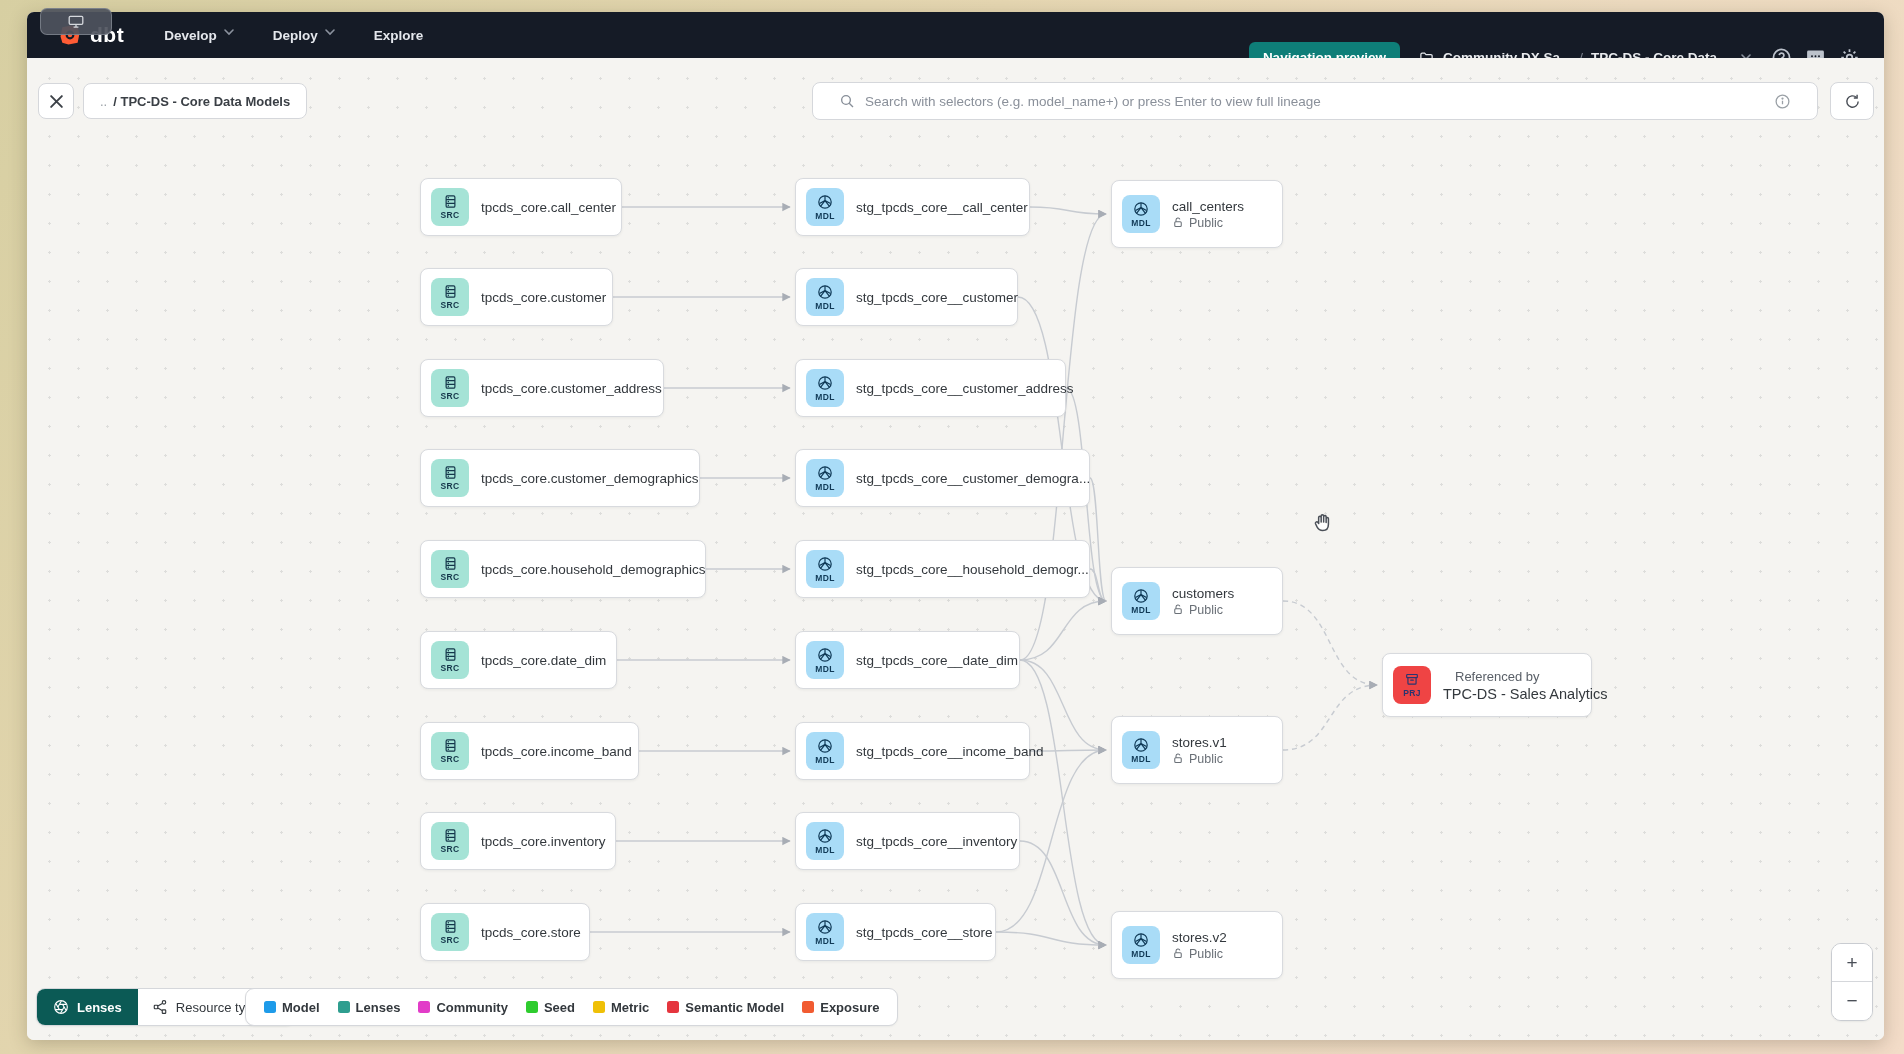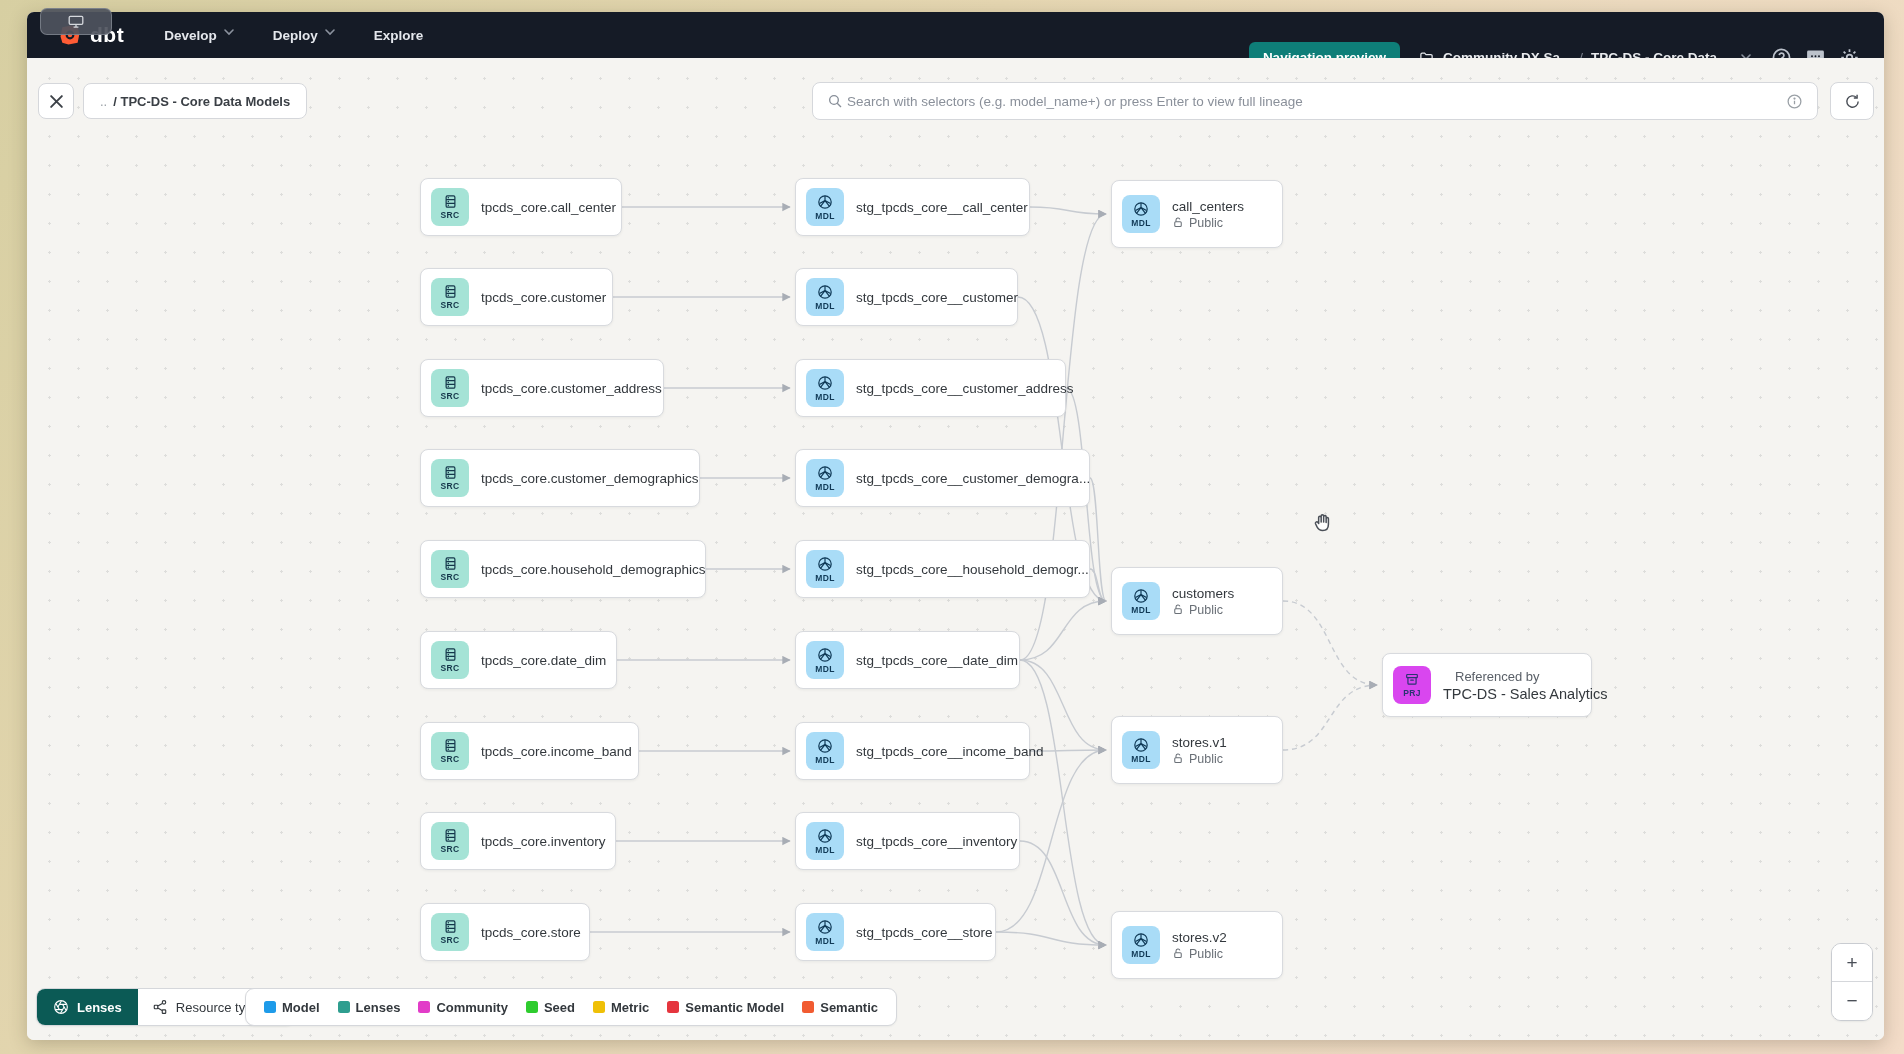--- a/index.html
+++ b/index.html
@@ -49,21 +49,21 @@
   .close-btn { position:absolute; left:11px; top:25px; width:36px; height:36px;
     background:#fff; border:1px solid #d5d7db; border-radius:8px; display:flex;
     align-items:center; justify-content:center; color:#3c4147; cursor:pointer; }
   .crumb-chip { position:absolute; left:56px; top:25px; height:36px; background:#fff;
     border:1px solid #d5d7db; border-radius:8px; display:flex; align-items:center;
     gap:6px; padding:0 16px; font-size:13px; }
   .crumb-chip .pre { color:#9aa0a6; }
   .crumb-chip .lab { color:#3a3f45; font-weight:bold; }
   .searchbar { position:absolute; left:785px; top:24px; width:1006px; height:38px;
     background:#fff; border:1px solid #d5d7db; border-radius:8px; display:flex;
-    align-items:center; padding:0 14px; gap:4px; color:#878e98; }
+    align-items:center; padding:0 26px; gap:10px; color:#878e98; }
   .searchbar input { flex:1; border:none; outline:none; font-size:13.5px;
     font-family:"Liberation Sans",sans-serif; color:#3a3f45; background:transparent; }
   .searchbar input::placeholder { color:#8a909a; }
   .refresh-btn { position:absolute; left:1803px; top:24px; width:44px; height:38px;
     background:#fff; border:1px solid #d5d7db; border-radius:8px; display:flex;
     align-items:center; justify-content:center; color:#4a4f57; cursor:pointer; }
 
   
   .gnode { position:absolute; background:#fff; border:1px solid #d8dade; border-radius:8px;
     display:flex; align-items:center; gap:12px; padding:0 14px 0 10px;
@@ -539,21 +539,21 @@
             <div class="nsub">
               <svg width="12" height="13" viewBox="0 0 24 24" fill="none" stroke="#6a7077" stroke-width="2.1">
                 <path d="M8 10.5V7a4 4 0 0 1 7.8-1.2"></path>
                 <rect x="5.5" y="10.5" width="13" height="9.5" rx="2"></rect>
               </svg>
               <span>Public</span>
             </div>
           </div>
         </div>
         <div class="gnode" style="left: 1355px; top: 595px; width: 210px; height: 64px;">
-          <div class="badge" style="background: #d946ef;">
+          <div class="badge" style="background: #ef4444;">
             <svg width="16" height="15" viewBox="0 0 24 24" fill="none" stroke="#2a3570" stroke-width="1.9">
               <rect x="3.5" y="4" width="17" height="5" rx="1"></rect>
               <path d="M5.5 9v9a1.5 1.5 0 0 0 1.5 1.5h10a1.5 1.5 0 0 0 1.5-1.5V9"></path>
               <path d="M10 13h4" stroke-linecap="round"></path>
             </svg>
             <span class="btype" style="color:#2a3570">PRJ</span>
           </div>
           <div class="ntext">
             <div class="ntop">Referenced by</div>
             <div class="nlabel" style="font-size:14.5px">TPC-DS - Sales Analytics</div>
@@ -639,21 +639,21 @@
         <span class="leg-item">
           <span class="leg-chip" style="background: rgb(239, 192, 7);"></span>
           <span>Metric</span>
         </span>
         <span class="leg-item">
           <span class="leg-chip" style="background: rgb(229, 53, 62);"></span>
           <span>Semantic Model</span>
         </span>
         <span class="leg-item">
           <span class="leg-chip" style="background: rgb(241, 91, 49);"></span>
-          <span>Semantic</span>
+          <span>Exposure</span>
         </span>
       </div>
 
     <div class="zoom-ctrl">
       <button class="zoom-btn">+</button>
       <button class="zoom-btn">−</button>
     </div>
 
     <div class="cursor">
       <svg width="26" height="26" viewBox="0 0 24 24">

